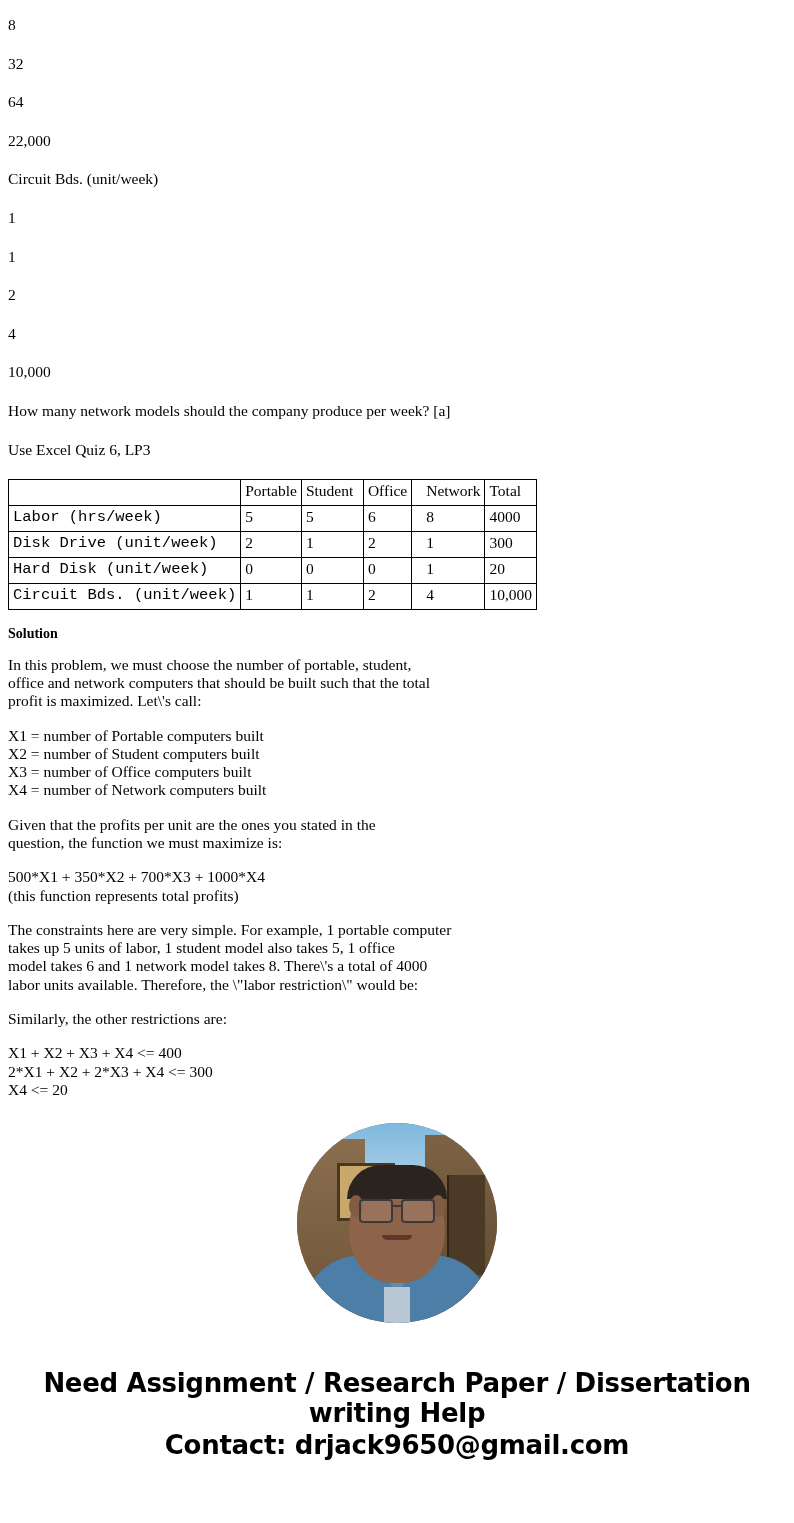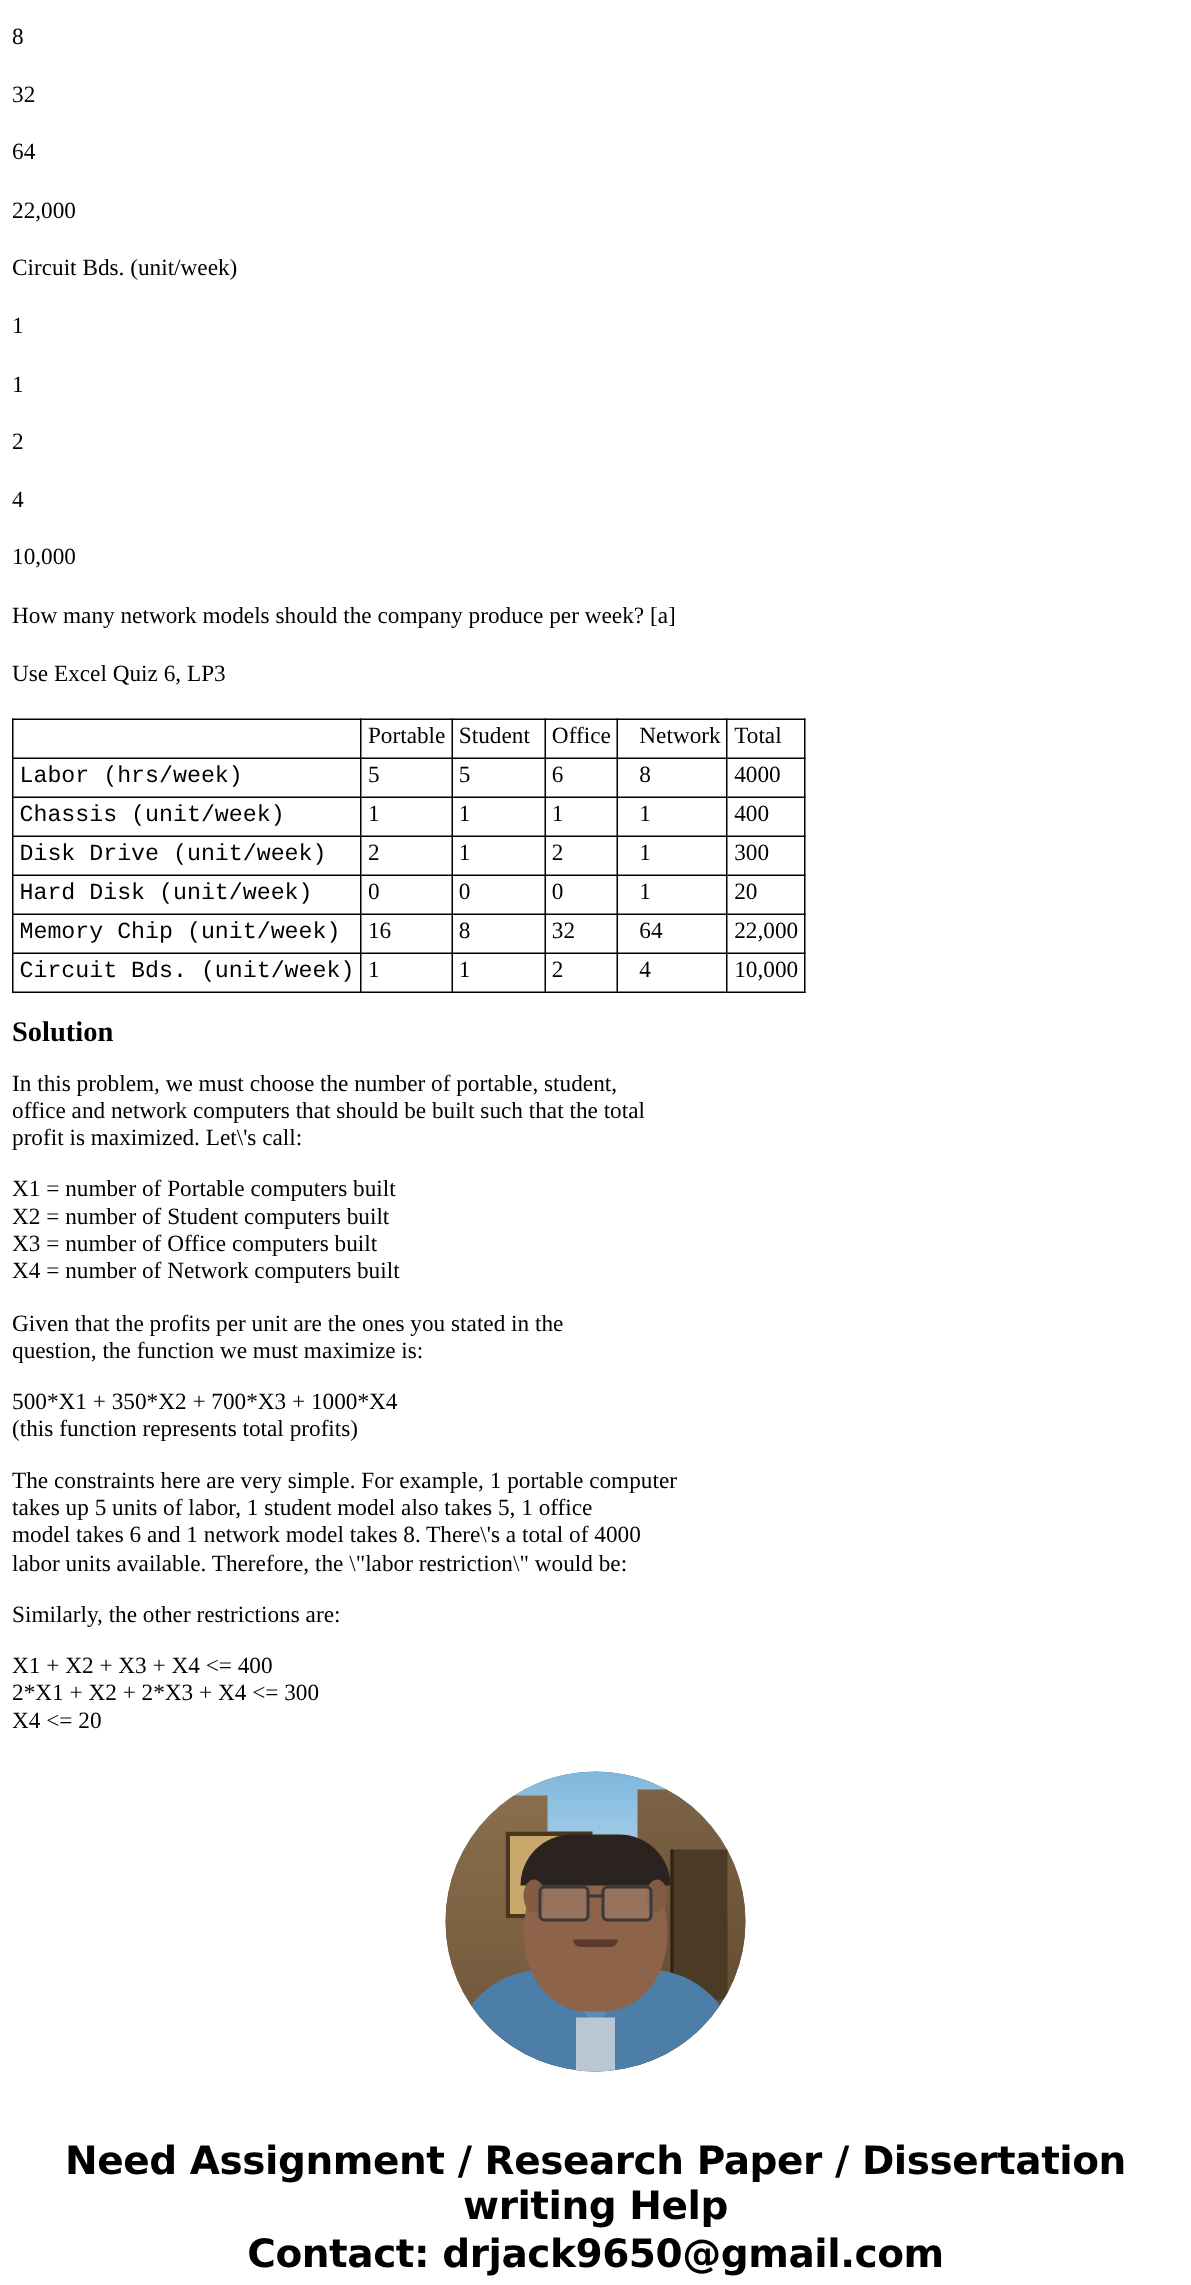--- a/index.html
+++ b/index.html
@@ -43,21 +43,21 @@
   }
   table.spec tr.head td { height: 20px; }
   table.spec td.c0 { min-width: 176px; font-family: Liberation Mono, monospace; }
   table.spec td.c1 { min-width: 49px; }
   table.spec td.c2 { min-width: 53px; }
   table.spec td.c3 { min-width: 34px; }
   table.spec td.c4 { min-width: 50px; padding-left: 14px; }
   table.spec td.c5 { min-width: 42px; }
 
   h2.solution {
-    font-size: 19px;
+    font-size: 14px;
     font-weight: bold;
     margin: 16px 0 14px 0;
     font-family: "Liberation Serif", serif;
   }
   .block {
     margin: 0 0 16px 0;
     line-height: 1.18;
     font-size: 15.5px;
     white-space: pre-line;
   }
@@ -205,50 +205,34 @@
       </tr>
       <tr>
         <td class="c0">Labor (hrs/week)</td>
         <td class="c1">5</td>
         <td class="c2">5</td>
         <td class="c3">6</td>
         <td class="c4">8</td>
         <td class="c5">4000</td>
       </tr>
       <tr>
-        <td class="c0">Chassis (unit/week)</td>
-        <td class="c1">1</td>
-        <td class="c2">1</td>
-        <td class="c3">1</td>
-        <td class="c4">1</td>
-        <td class="c5">400</td>
-      </tr>
-      <tr>
         <td class="c0">Disk Drive (unit/week)</td>
         <td class="c1">2</td>
         <td class="c2">1</td>
         <td class="c3">2</td>
         <td class="c4">1</td>
         <td class="c5">300</td>
       </tr>
       <tr>
         <td class="c0">Hard Disk (unit/week)</td>
         <td class="c1">0</td>
         <td class="c2">0</td>
         <td class="c3">0</td>
         <td class="c4">1</td>
         <td class="c5">20</td>
-      </tr>
-      <tr>
-        <td class="c0">Memory Chip (unit/week)</td>
-        <td class="c1">16</td>
-        <td class="c2">8</td>
-        <td class="c3">32</td>
-        <td class="c4">64</td>
-        <td class="c5">22,000</td>
       </tr>
       <tr>
         <td class="c0">Circuit Bds. (unit/week)</td>
         <td class="c1">1</td>
         <td class="c2">1</td>
         <td class="c3">2</td>
         <td class="c4">4</td>
         <td class="c5">10,000</td>
       </tr>
     </tbody>

